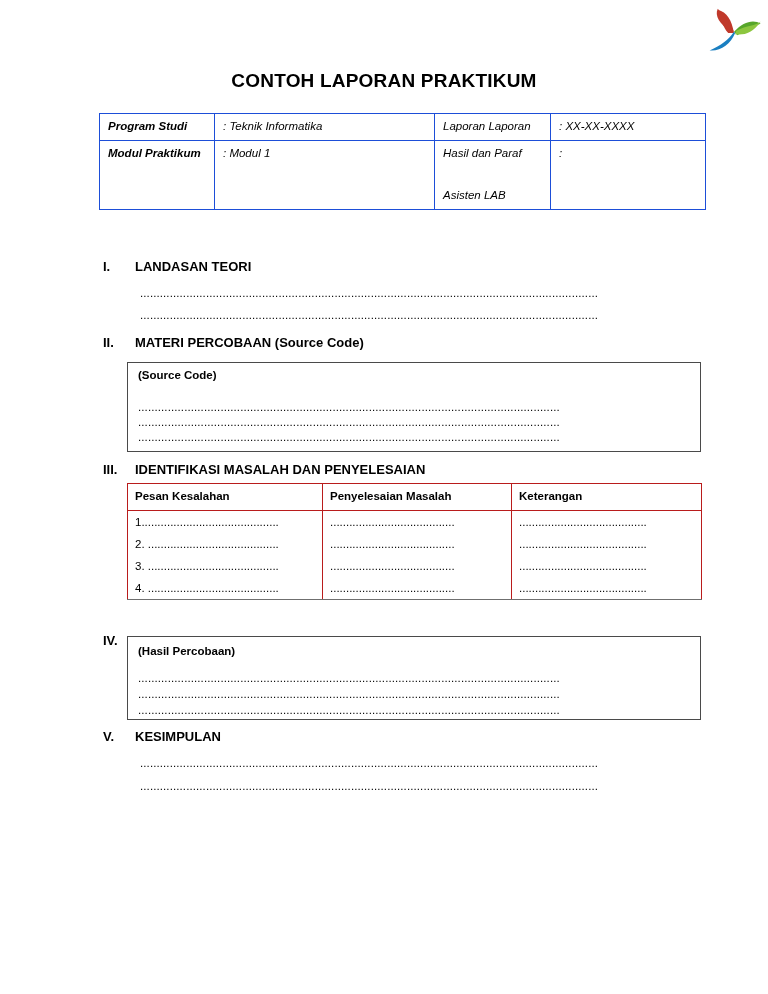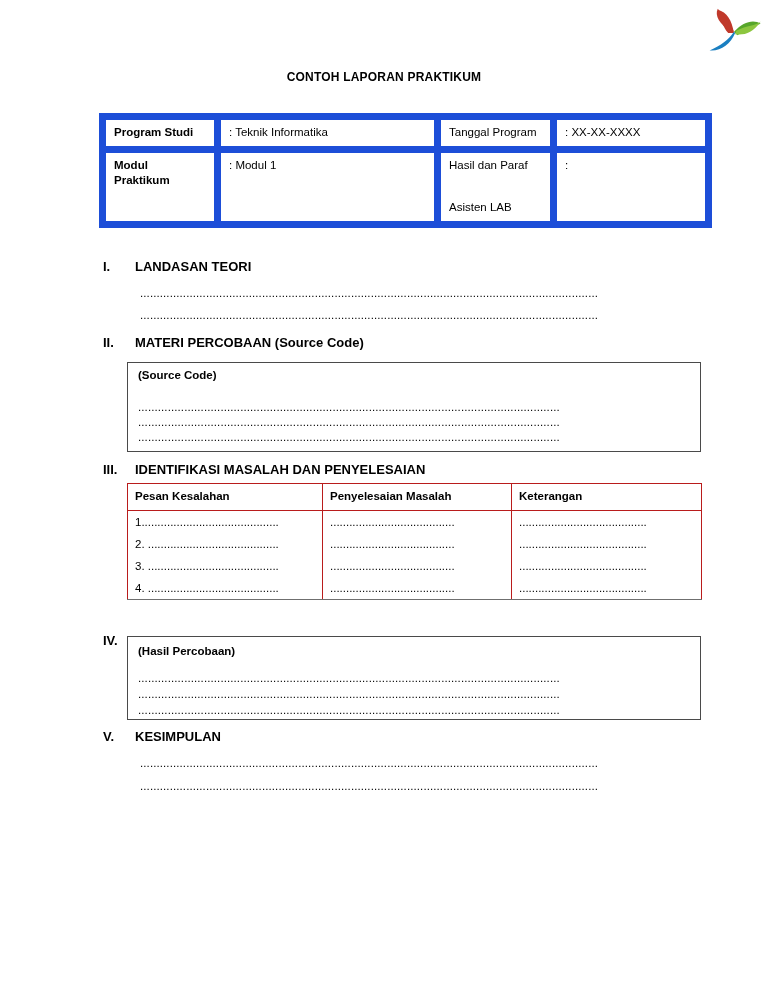--- a/index.html
+++ b/index.html
@@ -32,40 +32,41 @@
     height: 58px;
   }
 
   
   .doc-title {
     position: absolute;
     top: 70px;
     left: 0;
     width: 768px;
     text-align: center;
-    font-size: 12px;
+    font-size: 19px;
     font-weight: bold;
     letter-spacing: 0.2px;
   }
 
   
   .meta-table {
     position: absolute;
     top: 113px;
     left: 99px;
     width: 606px;
     border-collapse: collapse;
     table-layout: fixed;
     font-size: 11.5px;
   }
   .meta-table td {
-    border: 7px solid #1d4ed8;
+    border: 1px solid #1d4ed8;
     padding: 5px 8px;
     vertical-align: top;
     line-height: 1.35;
+    font-style: italic;
   }
   .meta-table td.lbl-bold {
     font-weight: bold;
   }
   .col-a { width: 115px; }
   .col-b { width: 220px; }
   .col-c { width: 116px; }
   .col-d { width: 155px; }
   .meta-table td.tall { height: 48px; }
   .meta-sub { display: block; margin-top: 27px; }
@@ -168,21 +169,21 @@
     <colgroup>
       <col class="col-a">
         <col class="col-b">
         <col class="col-c">
         <col class="col-d">
     </colgroup>
     <tbody>
       <tr>
         <td class="lbl-bold">Program Studi</td>
         <td>: Teknik Informatika</td>
-        <td>Tanggal Program</td>
+        <td>Laporan Laporan</td>
         <td>: XX-XX-XXXX</td>
       </tr>
       <tr>
         <td class="lbl-bold tall">Modul Praktikum</td>
         <td class="tall">: Modul 1</td>
         <td class="tall">
           <span>Hasil dan Paraf</span>
           <span class="meta-sub">Asisten LAB</span>
         </td>
         <td class="tall">:</td>

